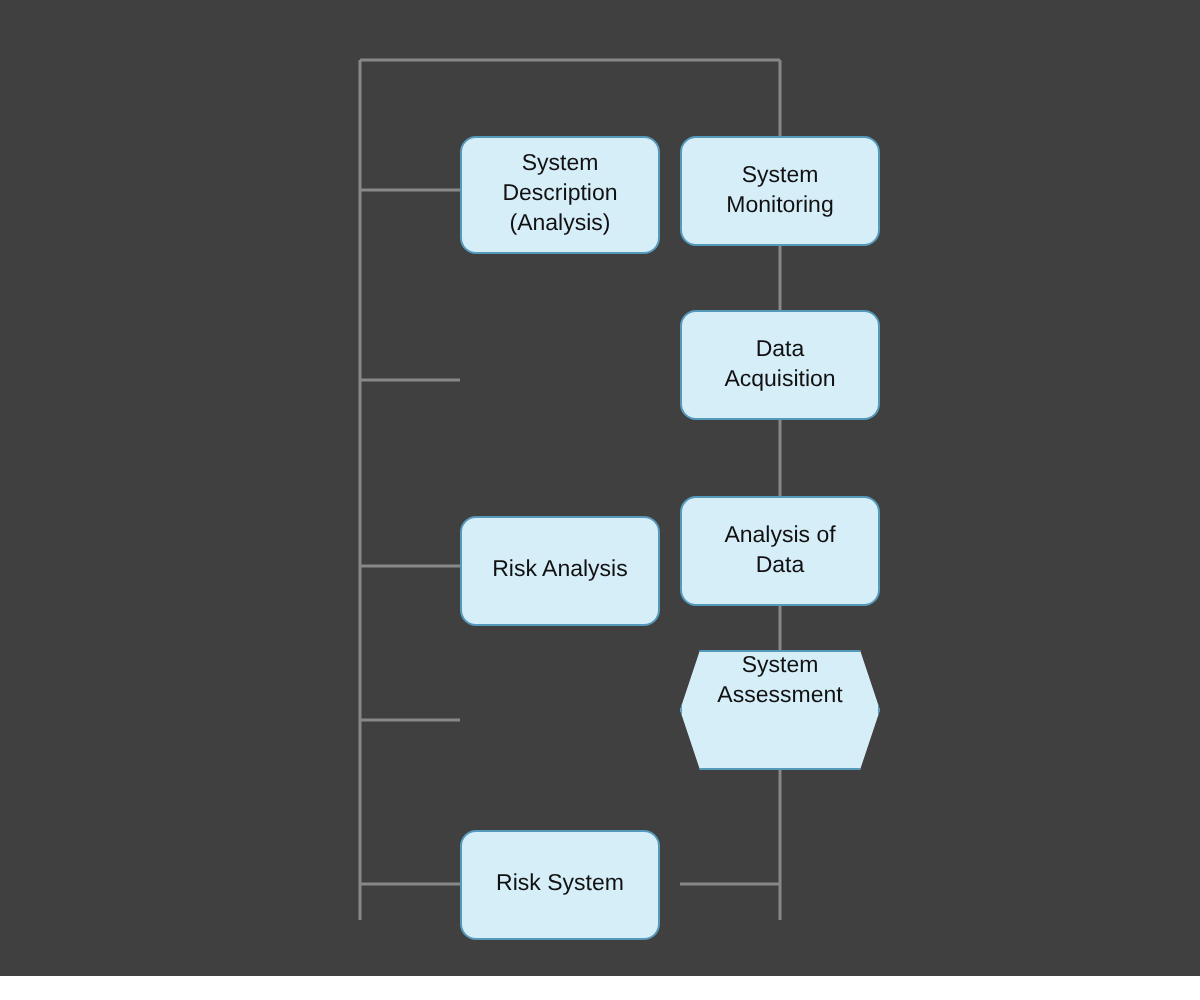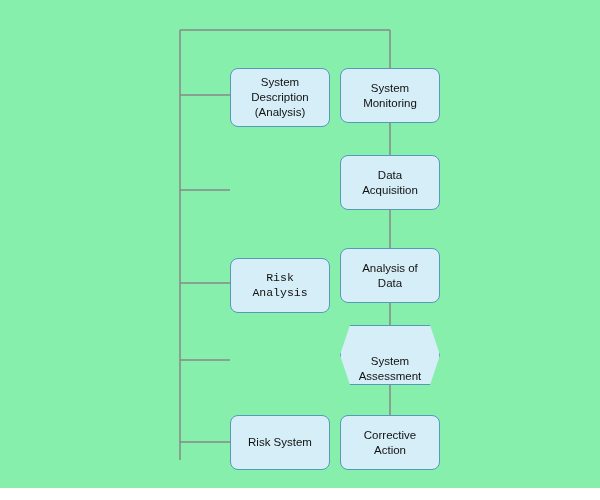--- a/index.html
+++ b/index.html
@@ -9,21 +9,21 @@
       background: #fff;
       font-family: Arial, sans-serif;
       font-size: 12px;
       overflow: hidden;
       position: relative;
     }
     .diagram-container {
       width: 600px;
       height: 488px;
       position: relative;
-      background: #86efac;
+      background: #404040;
     }
     
     .lines-svg {
       position: absolute;
       top: 0; left: 0;
       width: 600px;
       height: 500px;
       pointer-events: none;
     }
 
@@ -46,21 +46,21 @@
     }
 
     
     .node-hex {
       width: 100px;
       height: 60px;
       background: #d6eef8;
       border: 1.5px solid #5599bb;
       position: absolute;
       display: flex;
-      align-items: flex-end;
+      align-items: flex-start;
       justify-content: center;
       text-align: center;
       font-size: 11.5px;
       color: #111;
       line-height: 1.3;
       clip-path: polygon(10% 0%, 90% 0%, 100% 50%, 90% 100%, 10% 100%, 0% 50%);
     }
   </style>
 </head>
 <body>
@@ -94,21 +94,21 @@
     <line x1="340" y1="442" x2="390" y2="442" stroke="#888" stroke-width="1.5"></line>
 
     <line x1="180" y1="30" x2="390" y2="30" stroke="#888" stroke-width="1.5"></line>
   </svg>
 
   <div class="node-rect" style="left:230px; top:68px;">
     <span>System Description (Analysis)</span>
   </div>
 
 
-  <div class="node-rect" style="left:230px; top:258px;font-family:Liberation Mono, monospace;">
+  <div class="node-rect" style="left:230px; top:258px;">
     <span>Risk Analysis</span>
   </div>
 
 
   <div class="node-rect" style="left:230px; top:415px;">
     <span>Risk System</span>
   </div>
 
   <div class="node-rect" style="left:340px; top:155px;">
     <span>Data Acquisition</span>
@@ -119,17 +119,14 @@
   </div>
 
   <div class="node-rect" style="left:340px; top:248px;">
     <span>Analysis of Data</span>
   </div>
 
   <div class="node-hex" style="left:340px; top:325px;">
     <span>System Assessment</span>
   </div>
 
-  <div class="node-rect" style="left:340px; top:415px;">
-    <span>Corrective Action</span>
-  </div>
 
 </div>
 
 </body></html>

